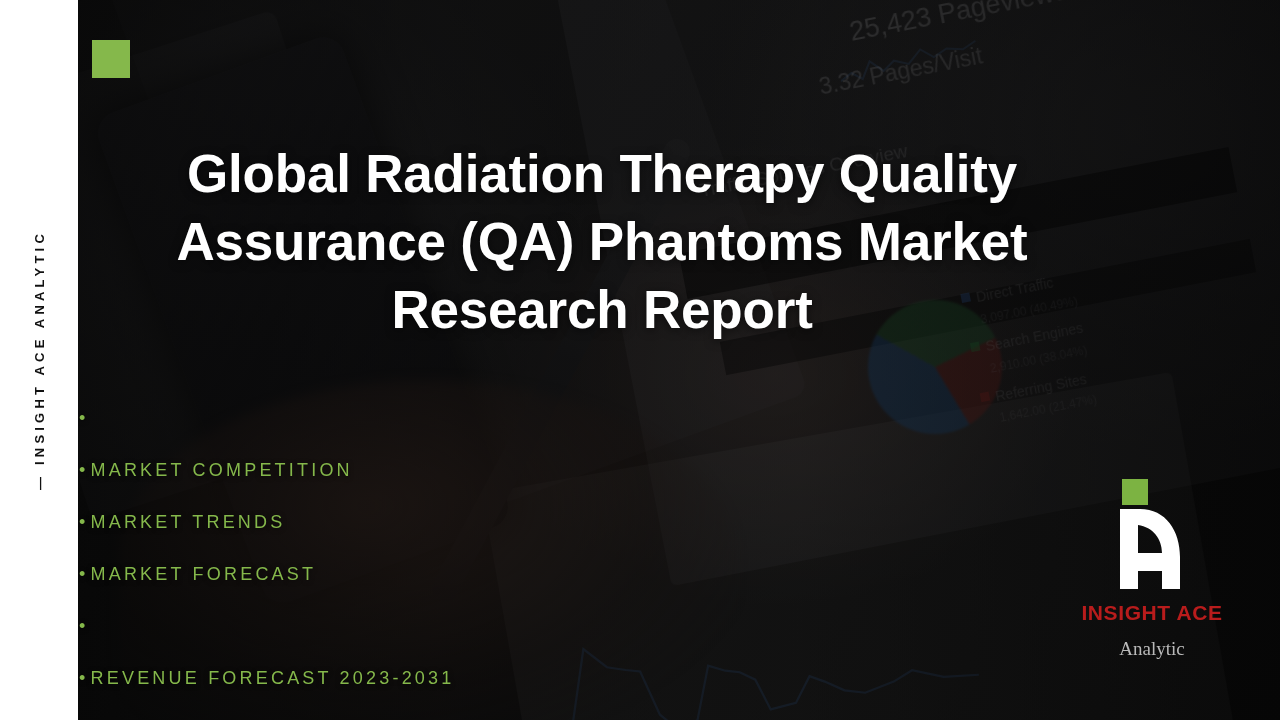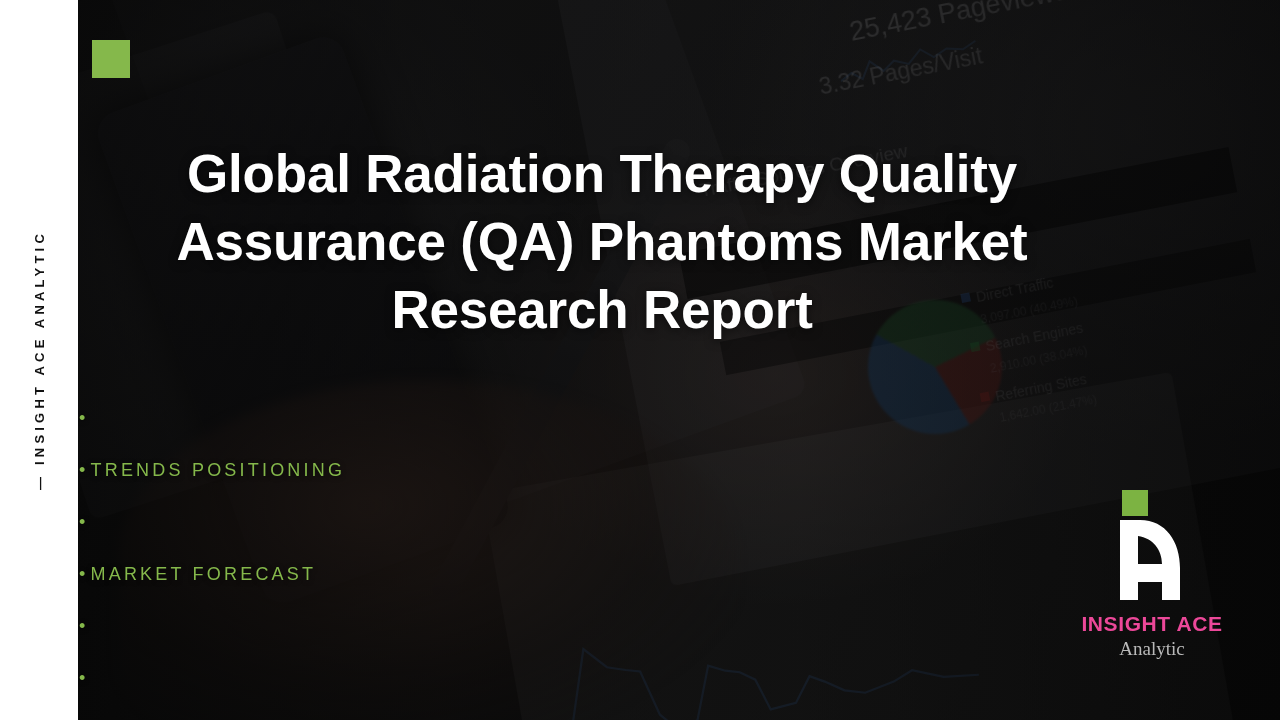--- a/index.html
+++ b/index.html
@@ -234,33 +234,33 @@
     margin: 0 auto 12px auto;
   }
   .logo-sq {
     position: absolute;
     left: 20px; top: 0;
     width: 26px; height: 26px;
     background: #7cb342;
   }
   .logo-a { position: absolute; left: 18px; top: 30px; }
   .logo-name {
-    color: #ec4899;
+    color: #b91c1c;
     font-family: "Liberation Sans", sans-serif;
     font-weight: 700;
     font-size: 21px;
     letter-spacing: 0.6px;
     line-height: 1.1;
   }
   .logo-sub {
     color: #b9b9b9;
     font-family: "Liberation Serif", serif;
     font-size: 19px;
     line-height: 1.35;
-    margin-top: 1px;
+    margin-top: 12px;
   }
 </style>
 </head>
 <body>
 
 <div class="slide">
 
   <div class="left-rail">
     <div class="rail-text">— INSIGHT ACE ANALYTIC</div>
   </div>
@@ -324,34 +324,36 @@
     <div class="accent-square"></div>
 
     <h1 class="title">Global Radiation Therapy Quality Assurance (QA) Phantoms Market Research Report</h1>
 
     <div class="bullets">
       <div class="bullet">
         <span class="dot">•</span>
       </div>
       <div class="bullet">
         <span class="dot">•</span>
-        <span>TRENDS POSITIONING</span>
-      </div>
-      <div class="bullet">
-        <span class="dot">•</span>
+        <span>MARKET COMPETITION</span>
+      </div>
+      <div class="bullet">
+        <span class="dot">•</span>
+        <span>MARKET TRENDS</span>
       </div>
       <div class="bullet">
         <span class="dot">•</span>
         <span>MARKET FORECAST</span>
       </div>
       <div class="bullet">
         <span class="dot">•</span>
       </div>
       <div class="bullet">
         <span class="dot">•</span>
+        <span>REVENUE FORECAST 2023-2031</span>
       </div>
     </div>
 
     <div class="logo">
       <div class="logo-mark">
         <div class="logo-sq"></div>
         <svg class="logo-a" width="64" height="80" viewBox="0 0 64 80">
           <path d="M0,0 L20,0 C46,0 60,22 60,48 L60,80 L42,80 L42,62 L18,62 L18,80 L0,80 Z
                    M18,44 L42,44 C42,30 33,18 18,16 Z" fill="#ffffff" fill-rule="evenodd"></path>
         </svg>

